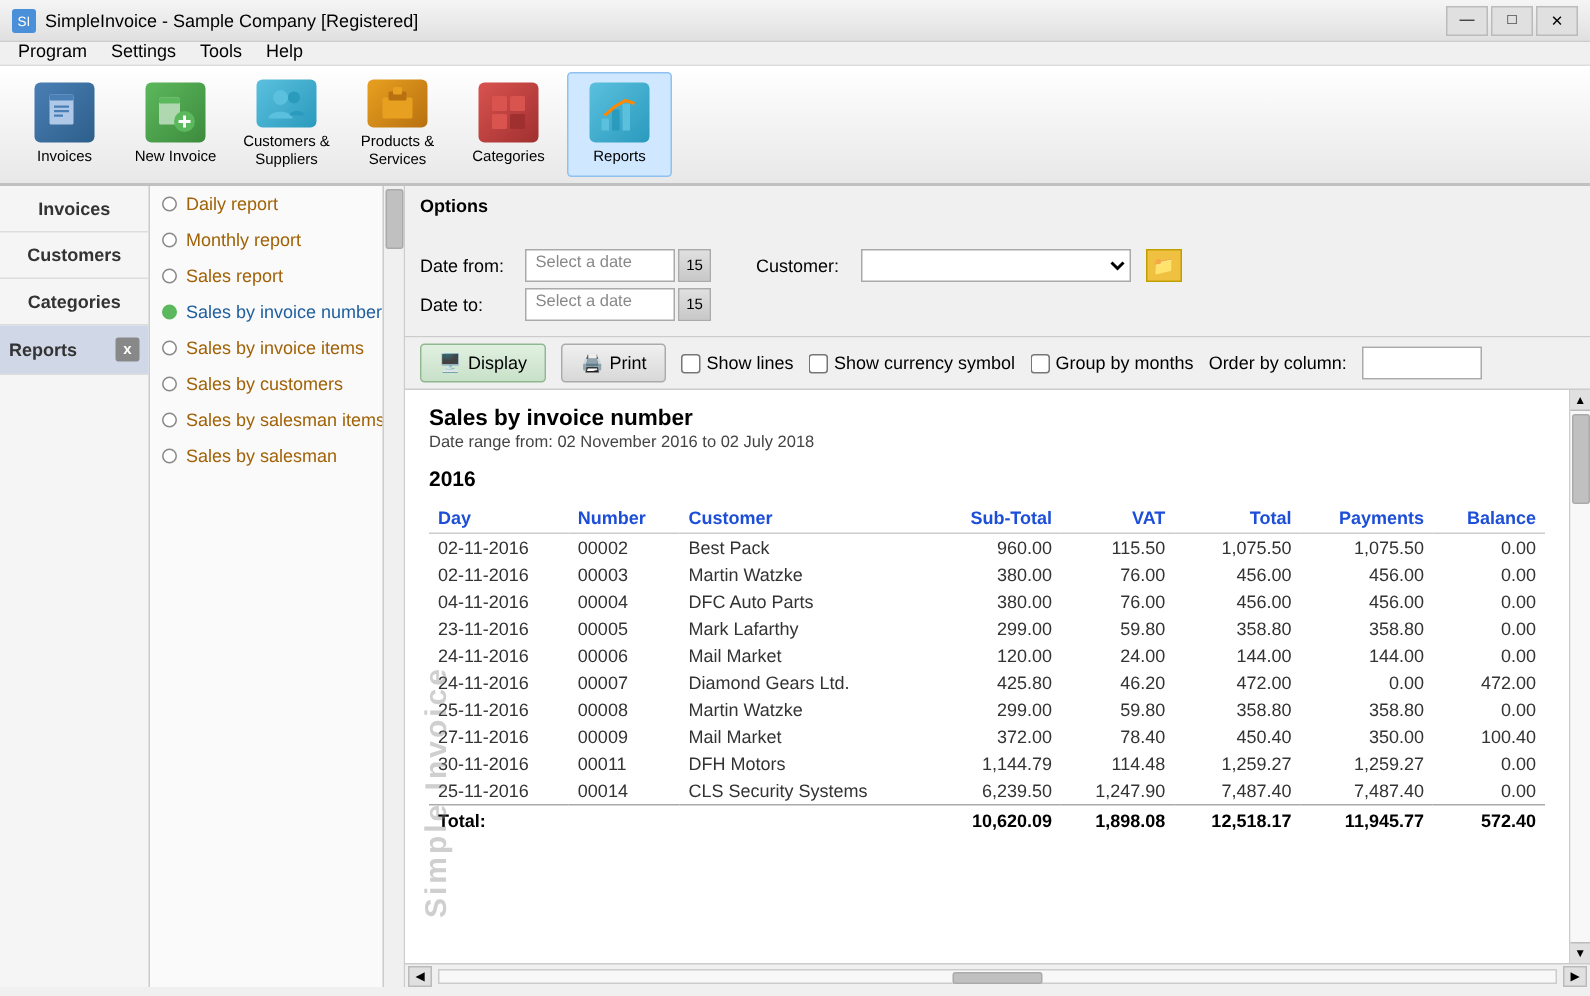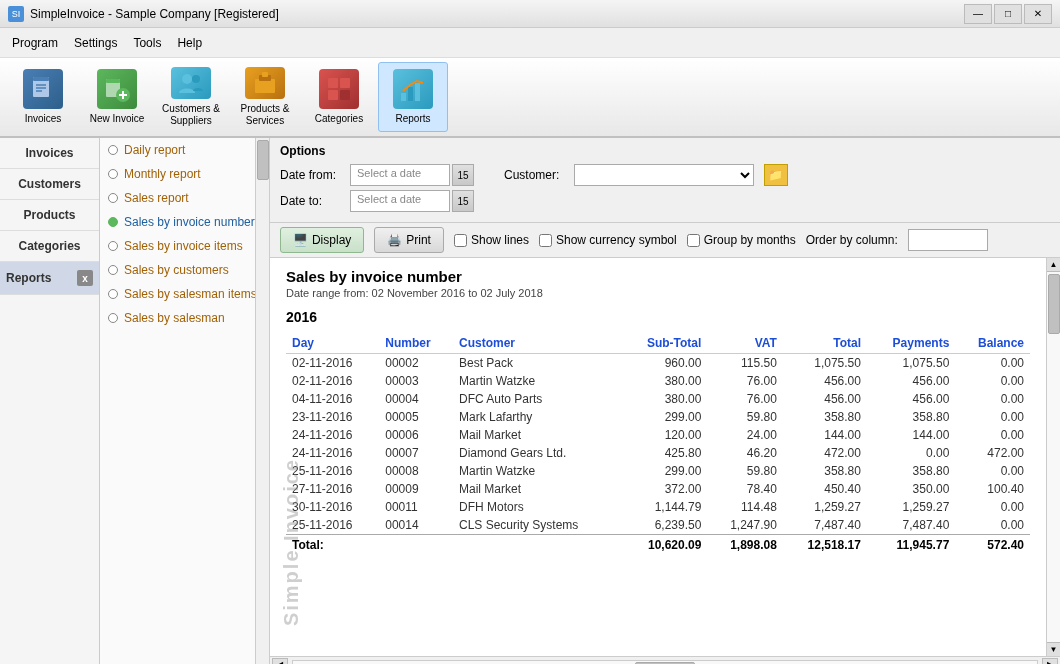--- a/index.html
+++ b/index.html
@@ -6,21 +6,21 @@
     body { background: #f0f0f0; width: 1060px; height: 664px; overflow: hidden; }
 
     
     .title-bar { background: linear-gradient(to bottom, #f5f5f5, #e0e0e0); height: 28px; display: flex; align-items: center; justify-content: space-between; padding: 0 8px; border-bottom: 1px solid #ccc; }
     .title-bar-left { display: flex; align-items: center; gap: 6px; font-size: 12px; }
     .title-bar-icon { width: 16px; height: 16px; background: #4a90d9; border-radius: 2px; display: flex; align-items: center; justify-content: center; color: white; font-size: 9px; }
     .title-bar-controls { display: flex; gap: 2px; }
     .title-bar-btn { width: 28px; height: 20px; background: #e0e0e0; border: 1px solid #bbb; display: flex; align-items: center; justify-content: center; cursor: pointer; font-size: 10px; }
 
     
-    .menu-bar { background: #f0f0f0; height: 30px; display: flex; align-items: center; padding: 0 4px; border-bottom: 1px solid #ddd; }
+    .menu-bar { background: #f0f0f0; height: 16px; display: flex; align-items: flex-end; padding: 0 4px; border-bottom: 1px solid #ddd; }
     .menu-item { padding: 2px 8px; cursor: pointer; font-size: 12px; }
 
     
     .toolbar { background: linear-gradient(to bottom, #ffffff, #e8e8e8); height: 80px; display: flex; align-items: center; padding: 4px 8px; border-bottom: 2px solid #c0c0c0; gap: 4px; }
     .toolbar-btn { display: flex; flex-direction: column; align-items: center; justify-content: center; width: 70px; height: 70px; border: 1px solid transparent; cursor: pointer; border-radius: 3px; gap: 4px; padding: 4px; }
     .toolbar-btn.active { background: #d0e8ff; border-color: #90c0f0; }
     .toolbar-icon { width: 40px; height: 40px; display: flex; align-items: center; justify-content: center; border-radius: 4px; }
     .toolbar-label { font-size: 10px; text-align: center; line-height: 1.2; color: #000; }
 
     
@@ -54,21 +54,21 @@
     .radio-dot { width: 10px; height: 10px; border-radius: 50%; border: 1px solid #888; background: white; flex-shrink: 0; }
     .radio-dot.green { background: #5cb85c; border-color: #5cb85c; }
     .scrollbar-v { position: absolute; right: 0; top: 0; width: 14px; height: 100%; background: #f0f0f0; border-left: 1px solid #ccc; }
     .scrollbar-thumb { width: 12px; height: 40px; background: #c0c0c0; border: 1px solid #aaa; margin: 2px auto; border-radius: 2px; }
 
     
     .content-area { flex: 1; display: flex; flex-direction: column; background: white; position: relative; }
 
     
     .options-bar { background: #f0f0f0; border-bottom: 1px solid #ccc; padding: 6px 10px; }
-    .options-title { font-weight: bold; font-size: 12px; margin-bottom: 6px; }
+    .options-title { font-weight: bold; font-size: 12px; margin-bottom: 22px; }
     .options-row { display: flex; align-items: center; gap: 10px; margin-bottom: 4px; }
     .options-label { font-size: 12px; min-width: 60px; }
     .date-input { display: flex; align-items: flex-end; gap: 2px; }
     .date-field { border: 1px solid #aaa; background: white; padding: 2px 6px; font-size: 11px; color: #888; width: 100px; height: 22px; }
     .date-btn { background: linear-gradient(to bottom, #e0e0e0, #c8c8c8); border: 1px solid #aaa; width: 22px; height: 22px; display: flex; align-items: center; justify-content: center; cursor: pointer; font-size: 10px; }
     .customer-select { border: 1px solid #aaa; background: white; width: 180px; height: 22px; font-size: 11px; }
     .folder-btn { background: #f0c040; border: 1px solid #c0a000; width: 24px; height: 22px; display: flex; align-items: center; justify-content: center; cursor: pointer; font-size: 12px; }
 
     
     .controls-bar { background: #f0f0f0; border-bottom: 1px solid #ccc; padding: 4px 10px; display: flex; align-items: center; gap: 10px; }
@@ -202,21 +202,20 @@
     </div>
     <span class="toolbar-label">Reports</span>
   </div>
 </div>
 
 <div class="main">
 
   <div class="sidebar">
     <div class="sidebar-item">Invoices</div>
     <div class="sidebar-item">Customers</div>
-    <div class="sidebar-item">Products</div>
     <div class="sidebar-item">Categories</div>
     <div class="sidebar-item active sidebar-item-reports">
       <span>Reports</span>
       <div class="sidebar-close-btn">x</div>
     </div>
   </div>
 
   <div class="report-list-panel">
     <div class="report-list-scroll">
       <div class="report-item">

